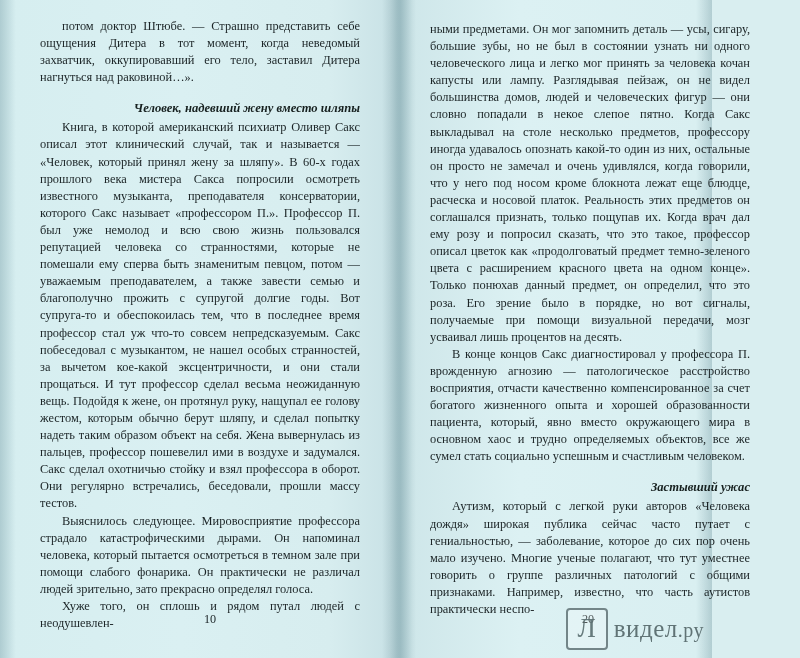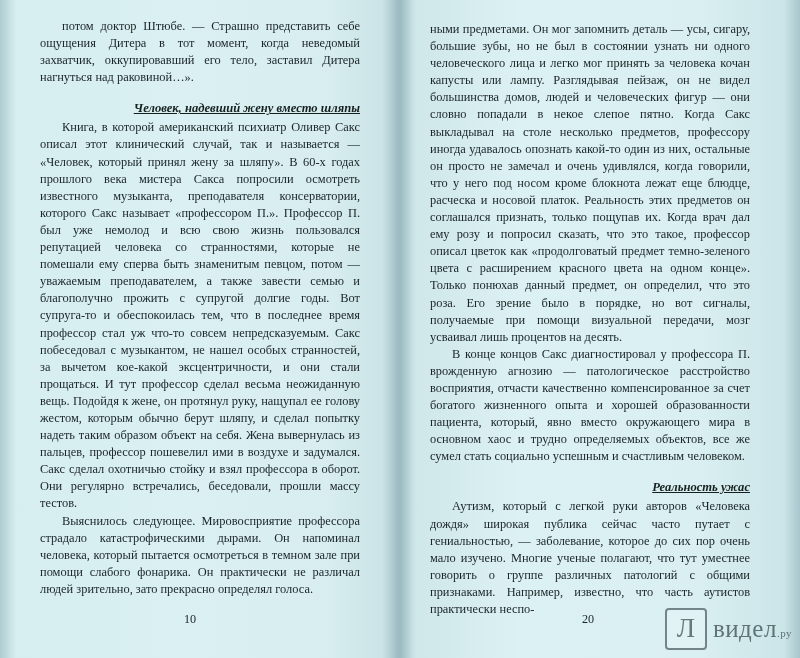--- a/index.html
+++ b/index.html
@@ -8,21 +8,21 @@
   }
   body {
     width: 800px;
     height: 658px;
     overflow: hidden;
     background: #d9eef0;
     font-family: "Liberation Serif", serif;
   }
   .page-photo {
     position: relative;
-    width: 800px;
+    width: 712px;
     height: 658px;
     background: linear-gradient(to right,
         #cfe9ec 0px, #d6eef0 14px,
         #daf0f2 180px, #d7edef 330px,
         #c9e2e6 390px, #b9d7dc 400px,
         #cfe7ea 412px, #dcf1f3 520px,
         #d9eff1 700px, #c9e3e7 800px);
   }
   
   .edge-left, .edge-right {
@@ -64,34 +64,33 @@
   .col p.no-indent { text-indent: 0; }
 
   h2.section-title {
     margin: 12px 0 2px 0;
     font-size: 12.6px;
     line-height: 17px;
     font-weight: bold;
     font-style: italic;
     text-align: center;
     color: #16201f;
-    text-decoration: underline;
   }
   h2.section-title.left-align {
     text-align: right;
     margin-top: 14px;
     margin-bottom: 2px;
   }
 
   .folio {
     position: absolute;
     font-size: 12.2px;
     color: #1b2426;
   }
-  .folio-left { left: 184px; top: 612px; }
+  .folio-left { left: 204px; top: 612px; }
   .folio-right { left: 582px; top: 612px; }
 
   
   .watermark {
     position: absolute;
     right: 8px;
     bottom: 6px;
     width: 196px;
     height: 46px;
     display: flex;
@@ -111,42 +110,43 @@
     text-align: center;
     margin-right: 6px;
     background: rgba(255,255,255,.25);
   }
   .wm-text {
     color: #56696b;
     font-size: 25px;
     letter-spacing: .5px;
     font-family: "Liberation Serif", serif;
   }
-  .wm-text .dom { font-size: 11px; }
+  .wm-text .dom { font-size: 20px; }
 </style>
 </head>
 <body>
 
 <div class="page-photo">
 
   <div class="edge-left"></div>
   <div class="edge-right"></div>
   <div class="gutter"></div>
 
   <div class="col col-left">
     <p>потом доктор Штюбе. — Страшно представить себе ощущения Дитера в тот момент, когда неведомый захватчик, оккупировавший его тело, заставил Дитера нагнуться над раковиной…».</p>
     <h2 class="section-title left-align">Человек, надевший жену вместо шляпы</h2>
     <p>Книга, в которой американский психиатр Оливер Сакс описал этот клинический случай, так и называется — «Человек, который принял жену за шляпу». В 60-х годах прошлого века мистера Сакса попросили осмотреть известного музыканта, преподавателя консерватории, которого Сакс называет «профессором П.». Профессор П. был уже немолод и всю свою жизнь пользовался репутацией человека со странностями, которые не помешали ему сперва быть знаменитым певцом, потом — уважаемым преподавателем, а также завести семью и благополучно прожить с супругой долгие годы. Вот супруга-то и обеспокоилась тем, что в последнее время профессор стал уж что-то совсем непредсказуемым. Сакс побеседовал с музыкантом, не нашел особых странностей, за вычетом кое-какой эксцентричности, и они стали прощаться. И тут профессор сделал весьма неожиданную вещь. Подойдя к жене, он протянул руку, нащупал ее голову жестом, которым обычно берут шляпу, и сделал попытку надеть таким образом объект на себя. Жена вывернулась из пальцев, профессор пошевелил ими в воздухе и задумался. Сакс сделал охотничью стойку и взял профессора в оборот. Они регулярно встречались, беседовали, прошли массу тестов.</p>
     <p>Выяснилось следующее. Мировосприятие профессора страдало катастрофическими дырами. Он напоминал человека, который пытается осмотреться в темном зале при помощи слабого фонарика. Он практически не различал людей зрительно, зато прекрасно определял голоса.</p>
+    <p>Хуже того, он сплошь и рядом путал людей с неодушевлен-</p>
   </div>
 
   <div class="col col-right">
     <p class="no-indent">ными предметами. Он мог запомнить деталь — усы, сигару, большие зубы, но не был в состоянии узнать ни одного человеческого лица и легко мог принять за человека кочан капусты или лампу. Разглядывая пейзаж, он не видел большинства домов, людей и человеческих фигур — они словно попадали в некое слепое пятно. Когда Сакс выкладывал на столе несколько предметов, профессору иногда удавалось опознать какой-то один из них, остальные он просто не замечал и очень удивлялся, когда говорили, что у него под носом кроме блокнота лежат еще блюдце, расческа и носовой платок. Реальность этих предметов он соглашался признать, только пощупав их. Когда врач дал ему розу и попросил сказать, что это такое, профессор описал цветок как «продолговатый предмет темно-зеленого цвета с расширением красного цвета на одном конце». Только понюхав данный предмет, он определил, что это роза. Его зрение было в порядке, но вот сигналы, получаемые при помощи визуальной передачи, мозг усваивал лишь процентов на десять.</p>
     <p>В конце концов Сакс диагностировал у профессора П. врожденную агнозию — патологическое расстройство восприятия, отчасти качественно компенсированное за счет богатого жизненного опыта и хорошей образованности пациента, который, явно вместо окружающего мира в основном хаос и трудно определяемых объектов, все же сумел стать социально успешным и счастливым человеком.</p>
-    <h2 class="section-title left-align">Реальность ужас</h2>
+    <h2 class="section-title left-align">Застывший ужас</h2>
     <p>Аутизм, который с легкой руки авторов «Человека дождя» широкая публика сейчас часто путает с гениальностью, — заболевание, которое до сих пор очень мало изучено. Многие ученые полагают, что тут уместнее говорить о группе различных патологий с общими признаками. Например, известно, что часть аутистов практически неспо-</p>
   </div>
 
   <div class="folio folio-left">10</div>
   <div class="folio folio-right">20</div>
 
   <div class="watermark">
     <div class="wm-badge">Л</div>
     <div class="wm-text">
       <span>видел</span><span class="dom">.ру</span>

